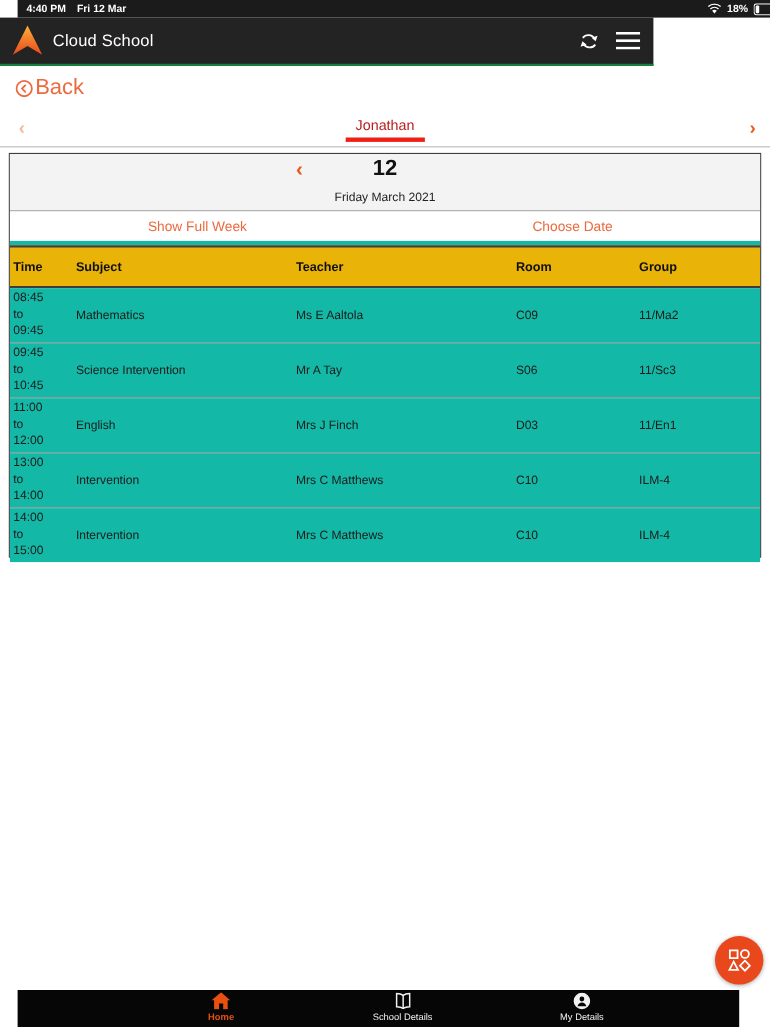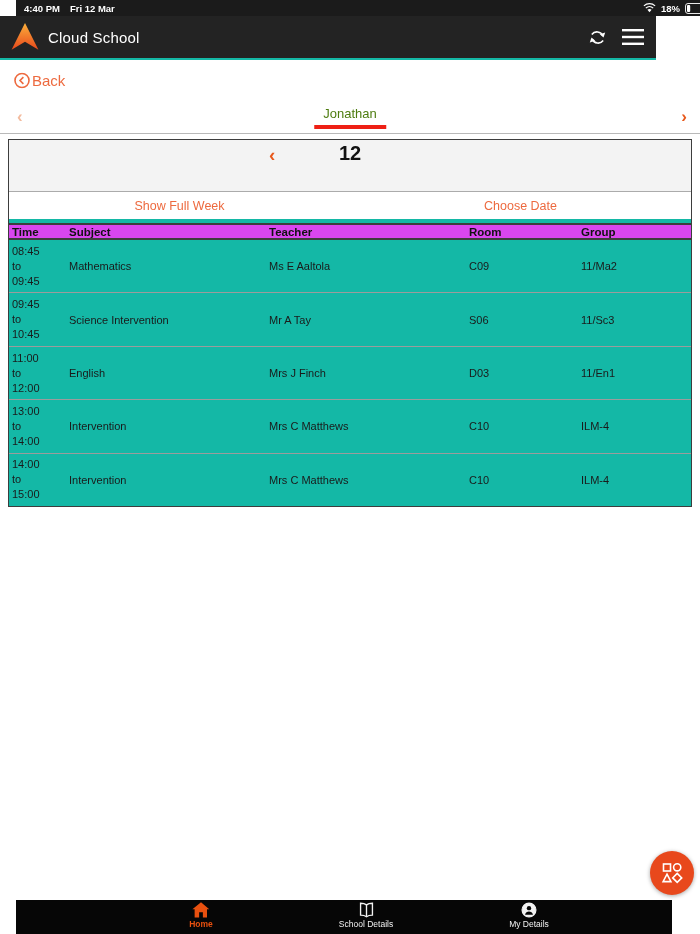--- a/index.html
+++ b/index.html
@@ -25,54 +25,54 @@
   .status-bar{
     position:absolute;top:0;left:16px;width:700px;height:16px;
     background:#1b1b1b;color:#fff;
     display:flex;align-items:center;justify-content:space-between;
     padding:0 8px;font-size:9.5px;font-weight:bold;
   }
   .status-left{display:flex;gap:10px;align-items:center;}
   .status-right{display:flex;gap:5px;align-items:center;}
   
   .app-header{
-    position:absolute;top:16px;left:0;width:656px;height:44px;
+    position:absolute;top:16px;left:0;width:594px;height:44px;
     background:var(--header-dark);
     display:flex;align-items:center;
     padding:0 12px;
-    border-bottom:2px solid #14b8a6;
+    border-bottom:2px solid #15803d;
   }
   .app-logo{width:30px;height:30px;margin-left:-2px;}
   .app-title{color:#fff;font-size:15px;margin-left:8px;letter-spacing:.2px;}
   .header-actions{margin-left:auto;display:flex;align-items:center;gap:14px;}
   
   .nav-row{
     position:absolute;top:60px;left:0;width:700px;height:40px;
     background:#fff;display:flex;align-items:center;
   }
   .back-btn{
     position:absolute;left:14px;top:50%;transform:translateY(-50%);
     display:flex;align-items:center;gap:2px;cursor:pointer;
-    color:var(--accent-orange);font-size:15px;
+    color:var(--accent-orange);font-size:20px;
   }
   .nav-title{
     position:absolute;left:0;width:100%;text-align:center;
     font-weight:bold;font-size:14.5px;color:#111;
   }
   
   .selector-row{
     position:absolute;top:100px;left:0;width:700px;height:34px;
     background:#fff;border-bottom:1px solid #b9b9b9;
   }
   .sel-chevron{position:absolute;top:8px;font-size:17px;font-weight:bold;cursor:pointer;line-height:1;}
   .sel-prev{left:17px;color:var(--faded-orange);}
   .sel-next{right:13px;color:var(--bright-orange);}
   .student-name{
     position:absolute;left:50%;top:6px;transform:translateX(-50%);
-    font-size:13px;color:#4d7c0f;
+    font-size:13px;color:#b91c1c;
     padding:0 9px 4px 9px;
     border-bottom:4px solid var(--underline-red);
   }
   
   .card{
     position:absolute;top:139px;left:8px;width:684px;height:368px;
     background:#fff;border:1.5px solid var(--card-border);
     display:flex;flex-direction:column;
   }
   .date-header{
@@ -97,21 +97,21 @@
   }
   .action-link{
     flex:1;text-align:center;color:var(--accent-orange);
     font-size:12.5px;cursor:pointer;
   }
   .t-grid{
     display:grid;grid-template-columns:57px 200px 200px 112px 1fr;
     padding-left:3px;align-items:center;
   }
   .t-header{
-    height:17px;flex:none;background:#d946ef;
+    height:39px;flex:none;background:#eab308;
     border-top:2px solid var(--card-border);
     border-bottom:2px solid var(--card-border);
     font-weight:bold;font-size:11.5px;color:#111;
   }
   .t-body{flex:1;display:flex;flex-direction:column;}
   .t-row{
     flex:1;background:#14b8a6;border-bottom:1px solid #9c9c9c;
     font-size:11px;color:#1a1a1a;
   }
   .t-row:last-child{border-bottom:none;}
@@ -211,20 +211,21 @@
 <div class="selector-row">
   <span class="sel-chevron sel-prev">‹</span>
   <span class="student-name">Jonathan</span>
   <span class="sel-chevron sel-next">›</span>
 </div>
 
 <div class="card">
   <div class="date-header">
     <span class="day-chevron">‹</span>
     <div class="day-number">12</div>
+    <div class="date-label">Friday March 2021</div>
   </div>
 
   <div class="action-row">
     <span class="action-link">Show Full Week</span>
     <span class="action-link">Choose Date</span>
   </div>
 
   <div class="t-grid t-header">
     <span>Time</span>
     <span>Subject</span>

